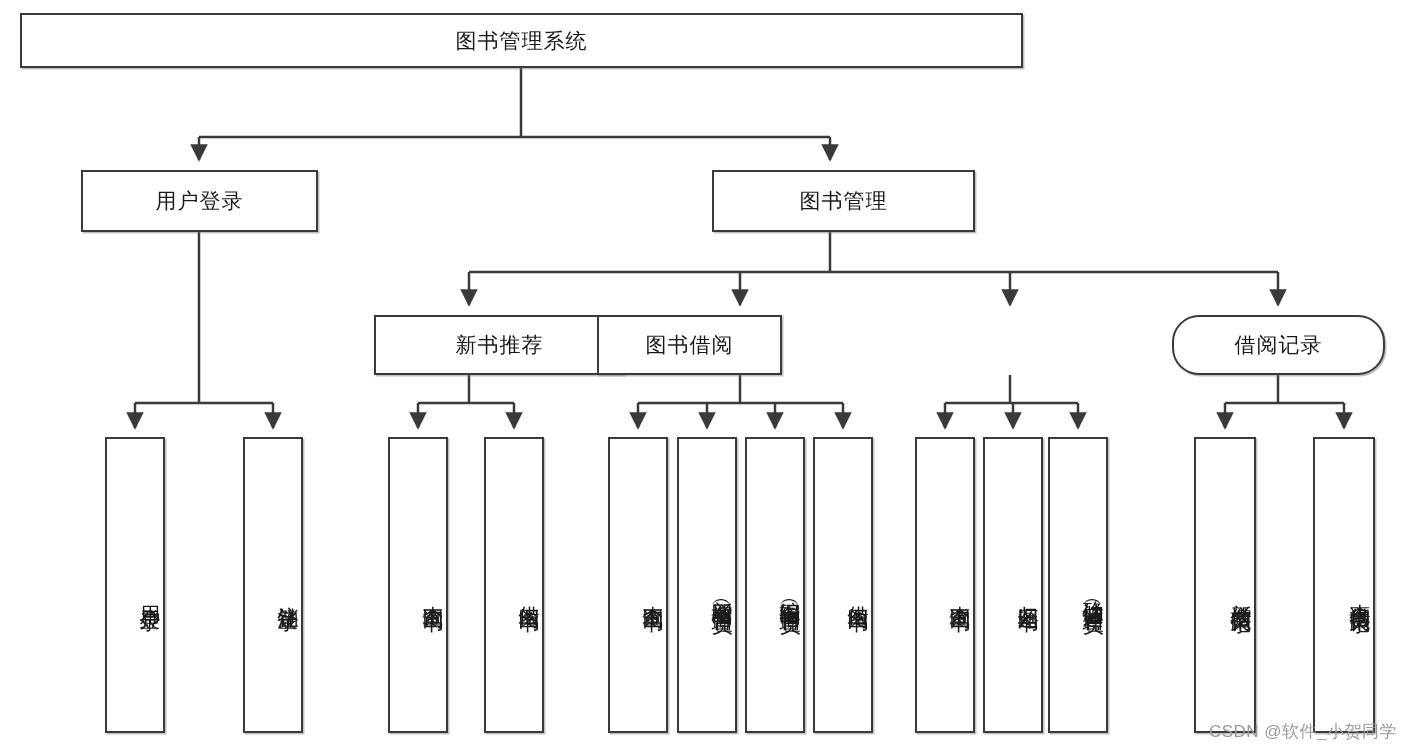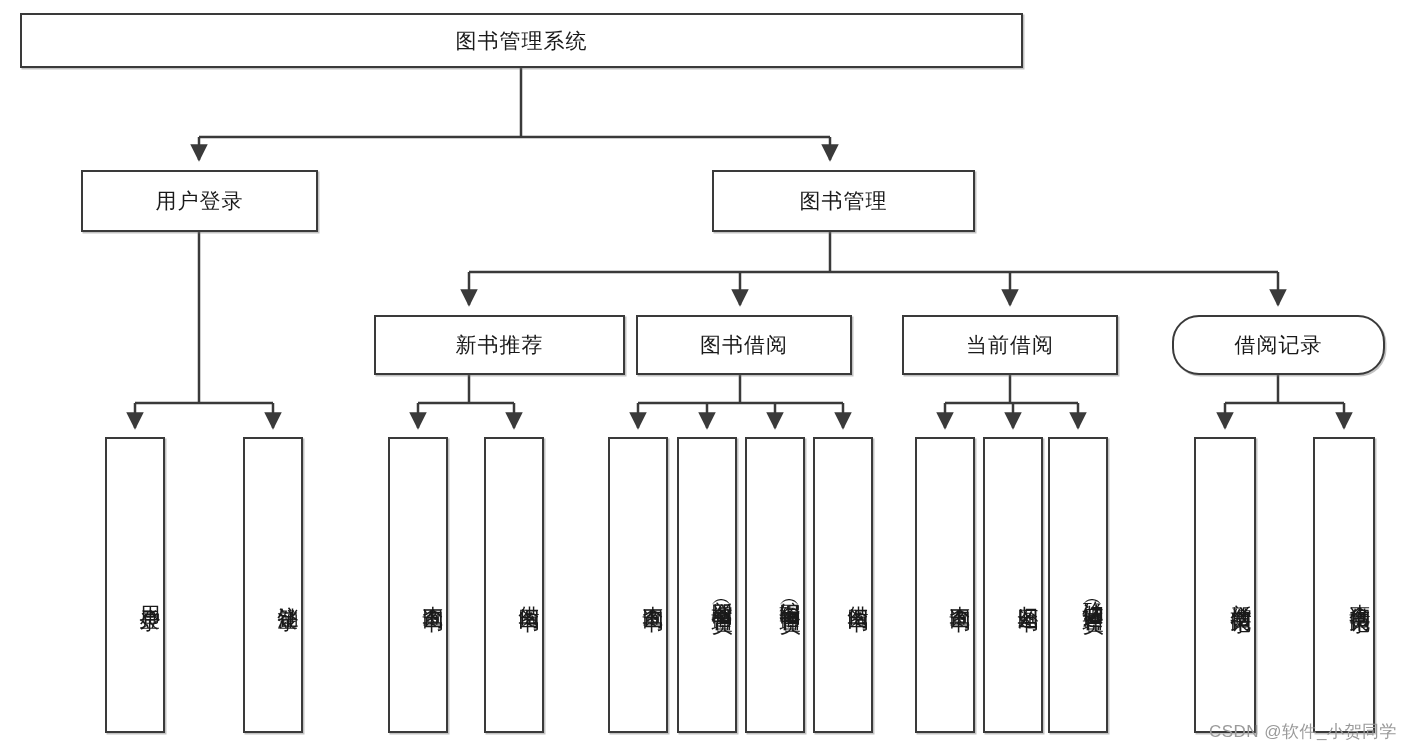--- a/index.html
+++ b/index.html
@@ -132,25 +132,22 @@
   <div class="node horiz" style="left: 81px; top: 170px; width: 237px; height: 62px;">
     <span class="label">用户登录</span>
   </div>
   <div class="node horiz" style="left: 712px; top: 170px; width: 263px; height: 62px;">
     <span class="label">图书管理</span>
   </div>
 
   <div class="node horiz" style="left: 362px; top: 315px; width: 251px; height: 60px; margin-left: 12px;">
     <span class="label">新书推荐</span>
   </div>
-  <div class="node horiz" style="left: 636px; top: 315px; width: 216px; height: 60px;">
+  <div class="node horiz" style="left: 597px; top: 315px; width: 185px; height: 60px;">
     <span class="label">图书借阅</span>
-  </div>
-  <div class="node horiz" style="left: 902px; top: 315px; width: 216px; height: 60px;">
-    <span class="label">当前借阅</span>
   </div>
   <div class="node horiz" style="left: 1172px; top: 315px; width: 213px; height: 60px; border-radius: 27px;">
     <span class="label">借阅记录</span>
   </div>
 
   <div class="node vert" style="left: 105px; top: 437px; width: 60px; height: 296px;">
     <span class="label">用户登录</span>
   </div>
   <div class="node vert" style="left: 243px; top: 437px; width: 60px; height: 296px;">
     <span class="label">注销登录</span>

